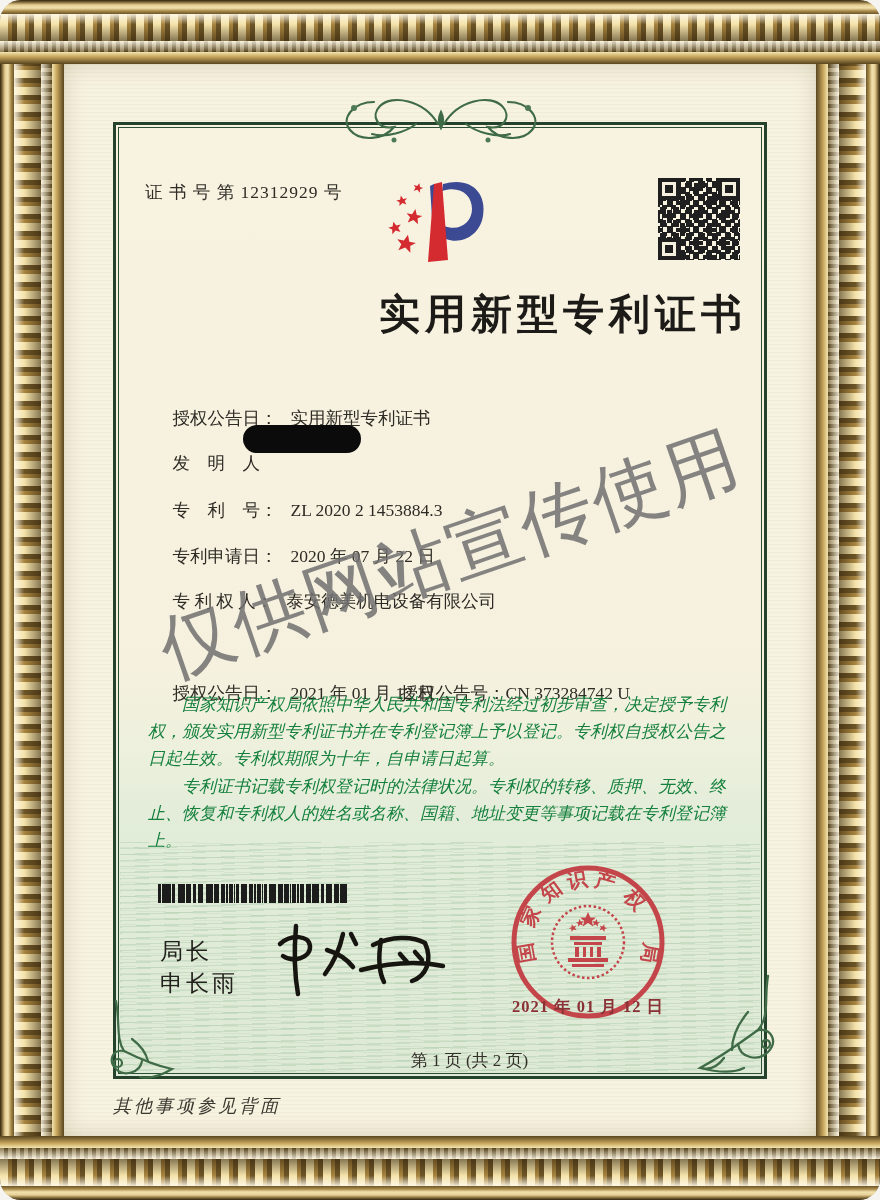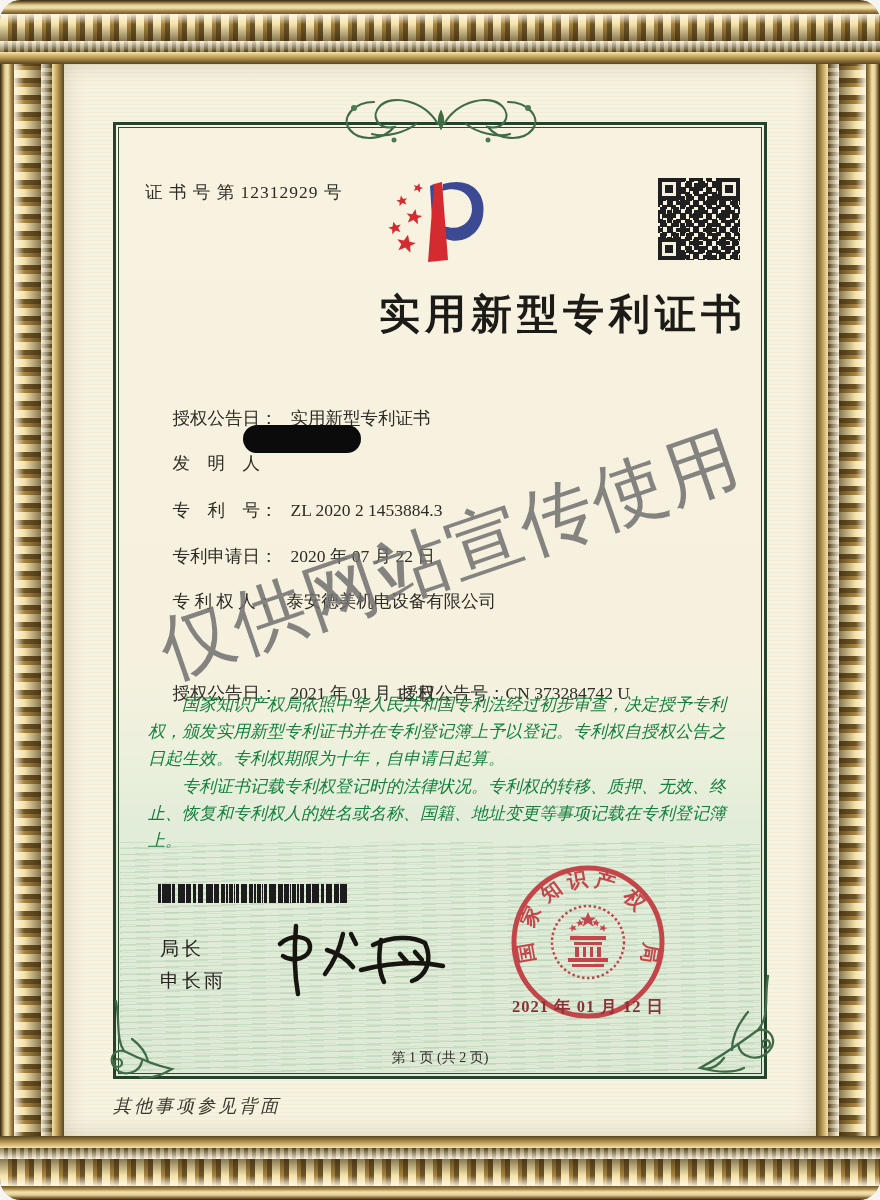--- a/index.html
+++ b/index.html
@@ -46,26 +46,26 @@
   .row .val{margin-left:13px;}
   .redact{left:243px;top:425px;width:118px;height:28px;background:#0b0b0b;border-radius:14px;}
   .grant2{left:383px;top:660px;font-size:17.5px;color:#2e2b25;white-space:pre;}
   .paras{left:148px;top:691px;width:592px;font-size:17px;line-height:1.6;color:#15803d;
          font-style:italic;}
   .paras p{margin:0;text-indent:2em;}
   .barcode{left:158px;top:884px;width:190px;height:19px;background:
      repeating-linear-gradient(90deg,#1c1c1c 0 2px,rgba(0,0,0,0) 2px 5px) 0 0/43px 100%,
      repeating-linear-gradient(90deg,#1c1c1c 0 3px,rgba(0,0,0,0) 3px 7px) 0 0/57px 100%,
      repeating-linear-gradient(90deg,#1c1c1c 0 1px,rgba(0,0,0,0) 1px 4px);}
-  .signer{left:160px;font-size:19px;color:#23211d;letter-spacing:3px;text-align:right;}
+  .signer{left:160px;font-size:23px;color:#23211d;letter-spacing:3px;text-align:right;}
   .sig-svg{left:263px;top:912px;}
   .seal{left:508px;top:862px;width:160px;height:160px;}
   .seal-date{left:504px;top:996px;width:168px;text-align:center;font-size:16.5px;color:#8a3136;
              letter-spacing:1px;font-weight:bold;}
-  .page-no{left:113px;top:1049px;width:654px;text-align:center;font-size:14px;color:#33302a;}
+  .page-no{left:113px;top:1049px;width:713px;text-align:center;font-size:17px;color:#33302a;}
   .back-note{left:113px;top:1094px;width:654px;font-size:18px;color:#3a372f;
              font-style:italic;letter-spacing:3px;}
   
   .qr{left:658px;top:178px;width:82px;height:82px;background:
      repeating-conic-gradient(#1f1f1f 0 25%,rgba(0,0,0,0) 0 50%) 0 0/9px 9px,
      repeating-conic-gradient(rgba(0,0,0,0) 0 25%,#1f1f1f 0 50%) 2px 3px/13px 13px;}
   .finder{position:absolute;width:22px;height:22px;box-sizing:border-box;border:4px solid #1f1f1f;
           background:#f6f1df;}
   .finder::after{content:"";position:absolute;left:3px;top:3px;width:8px;height:8px;background:#1f1f1f;}
   .finder.tl{left:0;top:0;} .finder.tr{right:0;top:0;} .finder.bl{left:0;bottom:0;}

